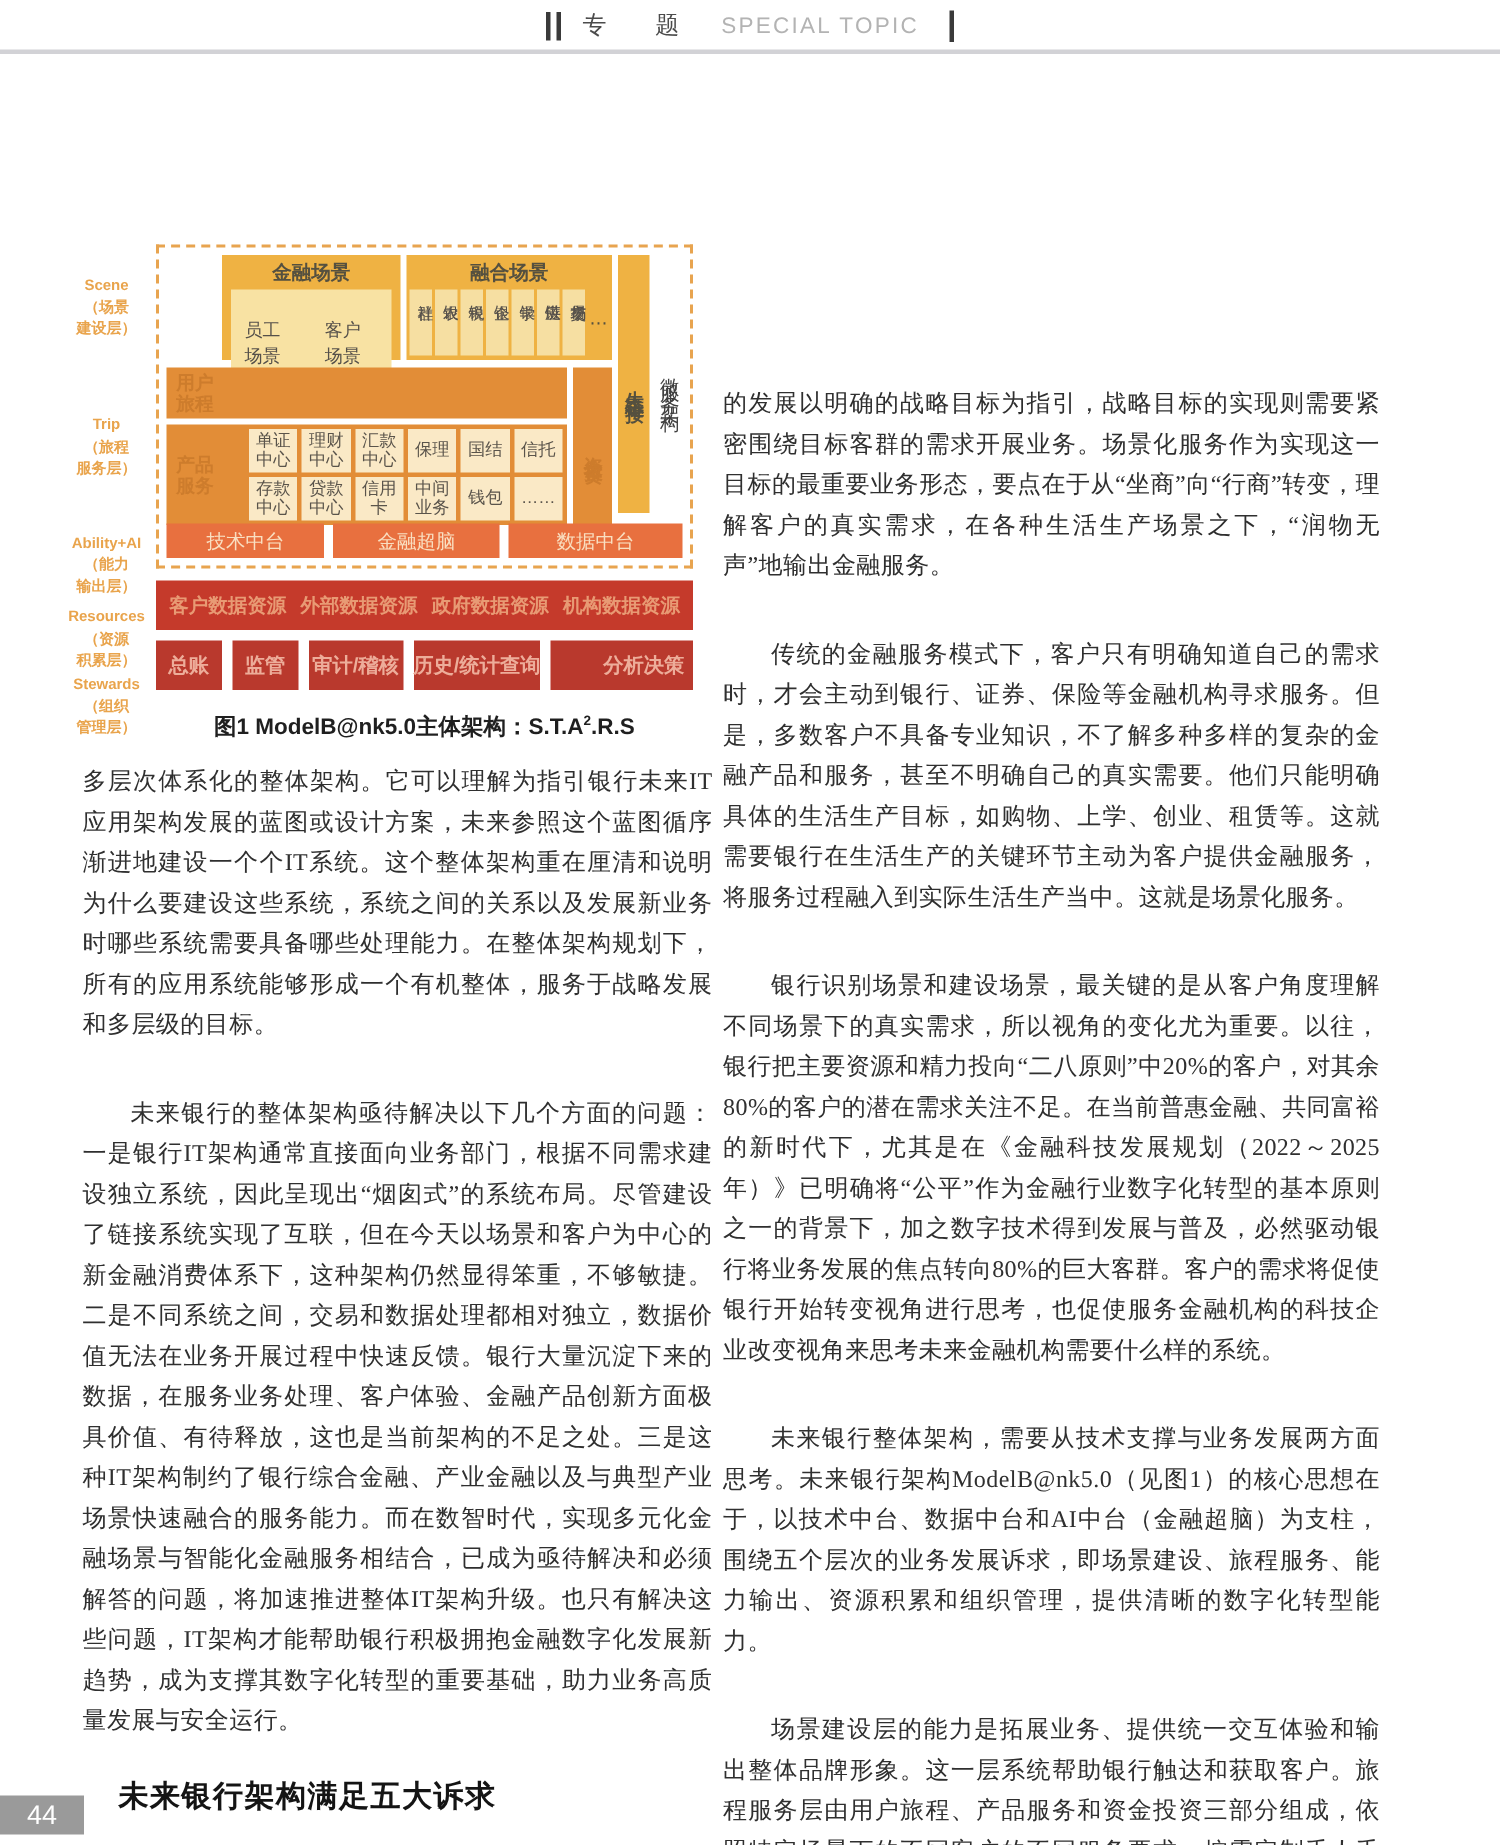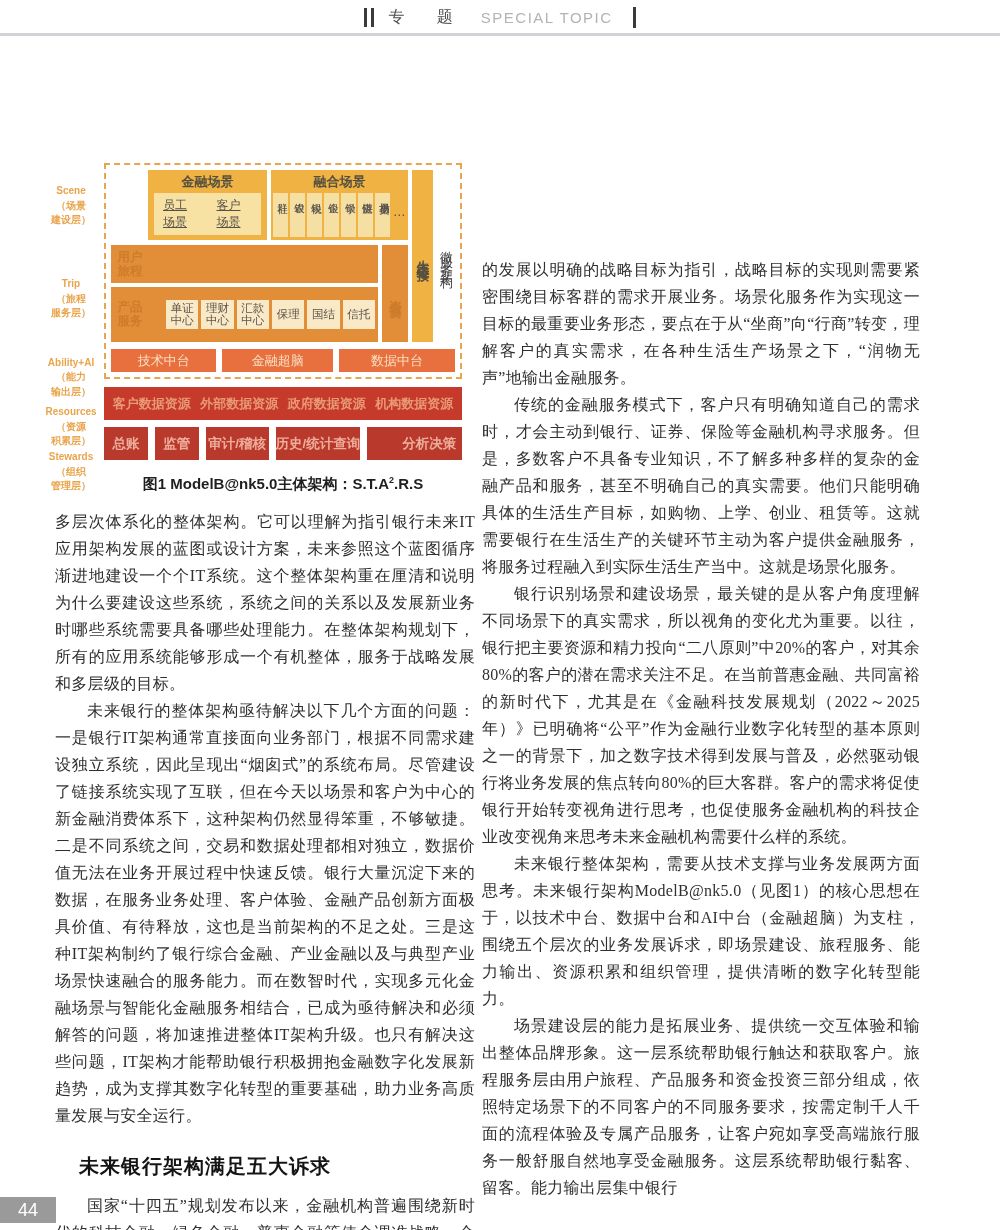--- a/index.html
+++ b/index.html
@@ -28,21 +28,21 @@
   .fig-content{flex:1;}
   .dashed{border:2px dashed #e8a44f;padding:5px;}
   .top-region{display:flex;align-items:stretch;gap:4px;height:172px;}
   .stack{flex:1;display:flex;flex-direction:column;gap:5px;}
 
   .scene-row{display:flex;gap:4px;height:70px;}
   .scene-fin{flex:1.35;background:#efb243;display:flex;flex-direction:column;margin-left:37px;}
   .scene-fus{flex:1;background:#efb243;display:flex;flex-direction:column;}
   .box-title{text-align:center;font-size:13px;color:#55503f;font-weight:bold;padding:3px 0 2px;}
   .fin-items{display:flex;justify-content:space-around;align-items:center;flex:1;padding:0 6px 6px;}
-  .fin-item{background:#f8e2a3;color:#55504a;font-size:12px;padding:4px 9px;text-decoration:underline;}
+  .fin-item{background:#f8e2a3;color:#55504a;font-size:12px;padding:19px 9px;}
   .fus-items{display:flex;justify-content:center;gap:2px;flex:1;padding:0 2px 3px;}
   .fus-item{background:#f6dfa2;width:15px;color:#55504a;font-size:10.5px;line-height:11px;
             writing-mode:vertical-rl;text-orientation:upright;padding-top:2px;text-align:left;}
   .fus-more{align-self:center;color:#55503f;font-size:12px;padding:0 1px;}
 
   .trip{flex:1;display:flex;gap:4px;}
   .trip-left{flex:1;display:flex;flex-direction:column;gap:4px;}
   .journey{background:#e28d37;flex:1;display:flex;align-items:center;padding:3px;}
   .product{background:#e28d37;flex:1.55;display:flex;align-items:center;padding:3px;}
   .trip-label{width:32px;flex:none;text-align:center;color:#cd7c2c;font-weight:bold;
@@ -80,21 +80,21 @@
 
   .caption{margin-top:15px;text-align:center;font-size:15px;font-weight:bold;color:#1f1f1f;
            font-family:"Liberation Sans","DejaVu Sans",sans-serif;}
   .caption sup{font-size:9px;}
 
   
   .col{position:absolute;text-align:justify;font-size:16px;line-height:27px;letter-spacing:0.3px;}
   .col-left{left:55px;top:508px;width:420px;}
   .col-right{left:482px;top:256px;width:438px;}
   .para{margin:0;}
-  .indent{text-indent:2em;}
+  .indent{text-indent:2em;margin-top:32px;}
   .heading{font-size:20px;font-weight:bold;color:#141414;margin:24px 0 12px;text-indent:1.2em;
            letter-spacing:1px;}
 
   
   .pagenum{position:absolute;left:0;top:1197px;width:56px;height:26px;background:#9a9a9a;
            color:#ffffff;font-size:18px;display:flex;align-items:center;justify-content:center;
            font-family:"Liberation Sans","DejaVu Sans",sans-serif;}
 </style>
 </head>
 <body>
@@ -177,20 +177,28 @@
                   <div class="trip-label">产品服务</div>
                   <div class="prod-rows">
                     <div class="prod-row">
                       <span class="cream">单证中心</span>
                       <span class="cream">理财中心</span>
                       <span class="cream">汇款中心</span>
                       <span class="cream">保理</span>
                       <span class="cream">国结</span>
                       <span class="cream">信托</span>
                     </div>
+                    <div class="prod-row">
+                      <span class="cream">存款中心</span>
+                      <span class="cream">贷款中心</span>
+                      <span class="cream">信用卡</span>
+                      <span class="cream">中间业务</span>
+                      <span class="cream">钱包</span>
+                      <span class="cream">……</span>
+                    </div>
                   </div>
                 </div>
               </div>
               <div class="capital">资金投资</div>
             </div>
           </div>
           <div class="eco">生态链接</div>
           <div class="micro">微服务架构</div>
         </div>
 

